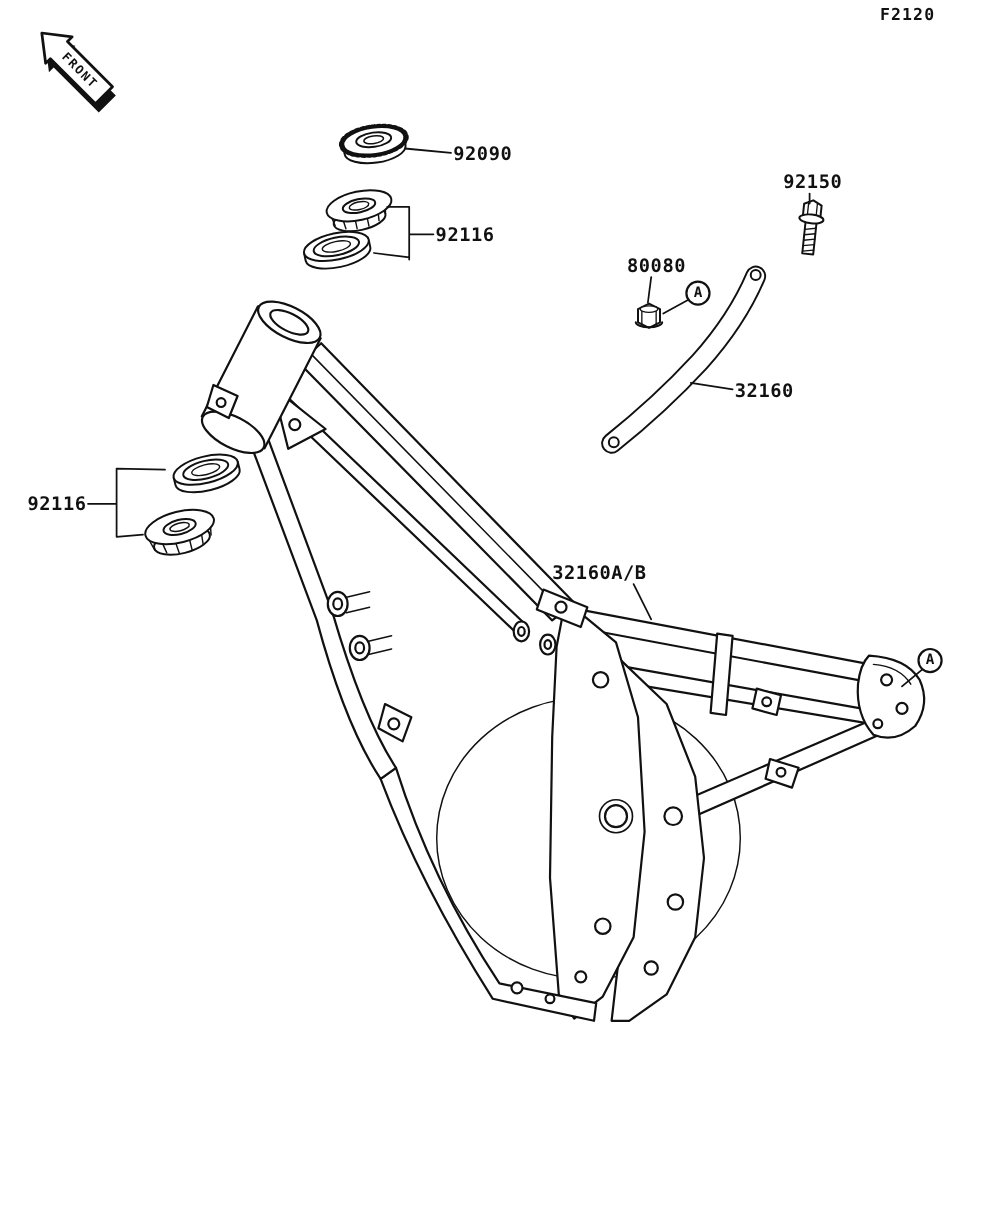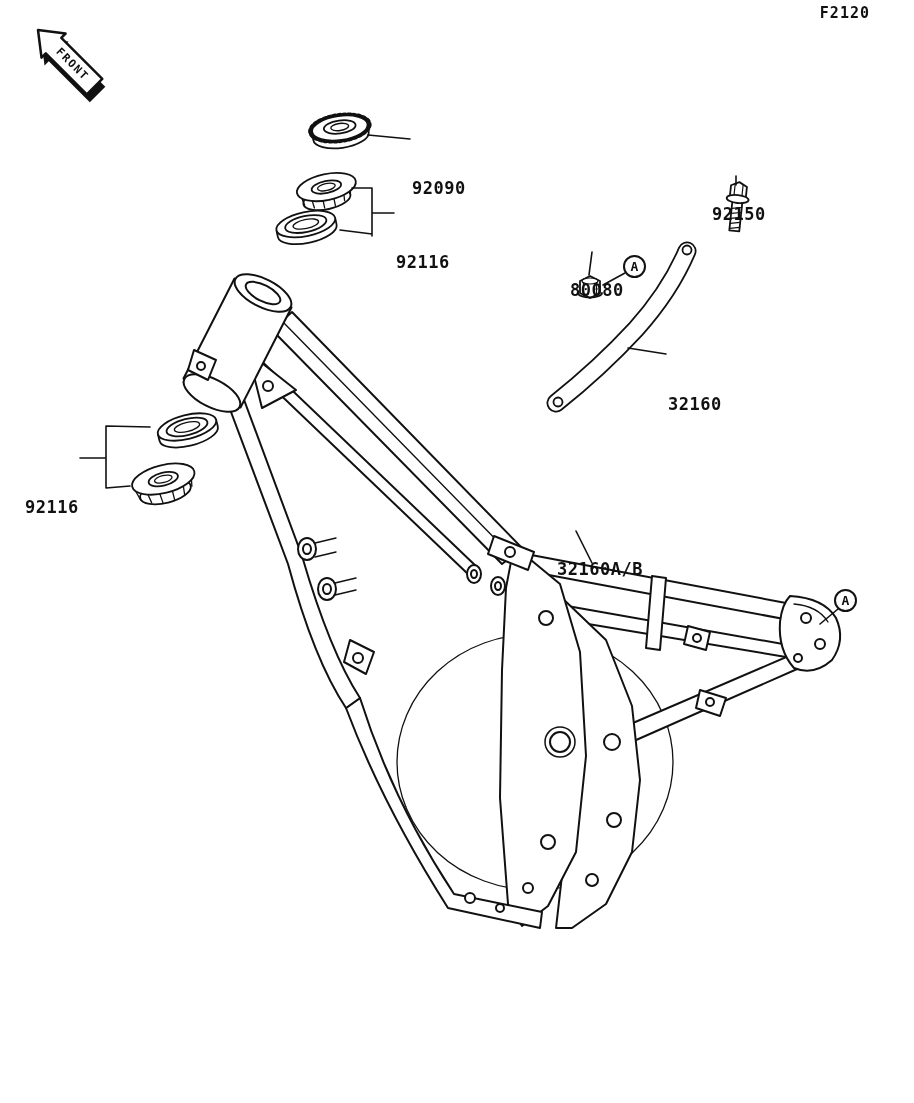--- a/index.html
+++ b/index.html
@@ -3,24 +3,24 @@
 <meta charset="utf-8">
 <style>
   html,body { margin:0; padding:0; background:#ffffff; }
   .canvas {
     position:relative; width:914px; height:1103px; background:#ffffff;
     font-family:"DejaVu Sans Mono","Liberation Mono",monospace; overflow:hidden;
   }
   svg.diagram { position:absolute; left:0; top:0; }
   .part-label {
     position:absolute; font-weight:bold; font-size:17px; letter-spacing:0.5px;
-    color:#111; white-space:nowrap;margin-top:48px;
+    color:#111; white-space:nowrap;
   }
   .fig-code {
-    position:absolute; left:800px; top:4px; width:70px; text-align:right;
+    position:absolute; left:800px; top:4px; width:70px; text-align:left;
     font-weight:bold; font-size:15px; letter-spacing:1px; color:#111;
   }
   .callout {
     position:absolute; width:23px; height:23px; border:2px solid #111;
     border-radius:50%; display:flex; align-items:center; justify-content:center;
     font-size:13px; font-weight:bold; color:#111; background:#fff; box-sizing:border-box;
   }
 </style>
 </head>
 <body>
@@ -188,18 +188,18 @@
   </svg>
 
   <div class="fig-code">F2120</div>
 
   <div class="part-label" style="left:412px; top:130px;">92090</div>
   <div class="part-label" style="left:396px; top:204px;">92116</div>
   <div class="part-label" style="left:712px; top:156px;">92150</div>
   <div class="part-label" style="left:570px; top:232px;">80080</div>
   <div class="part-label" style="left:668px; top:346px;">32160</div>
   <div class="part-label" style="left:25px; top:449px;">92116</div>
-  <div class="part-label" style="left:557px; top:511px;">32160A/B</div>
+  <div class="part-label" style="left:502px; top:511px;">32160A/B</div>
 
   <div class="callout" style="left:623px; top:255px;">A</div>
   <div class="callout" style="left:834px; top:589px;">A</div>
 
 </div>
 
 </body></html>

